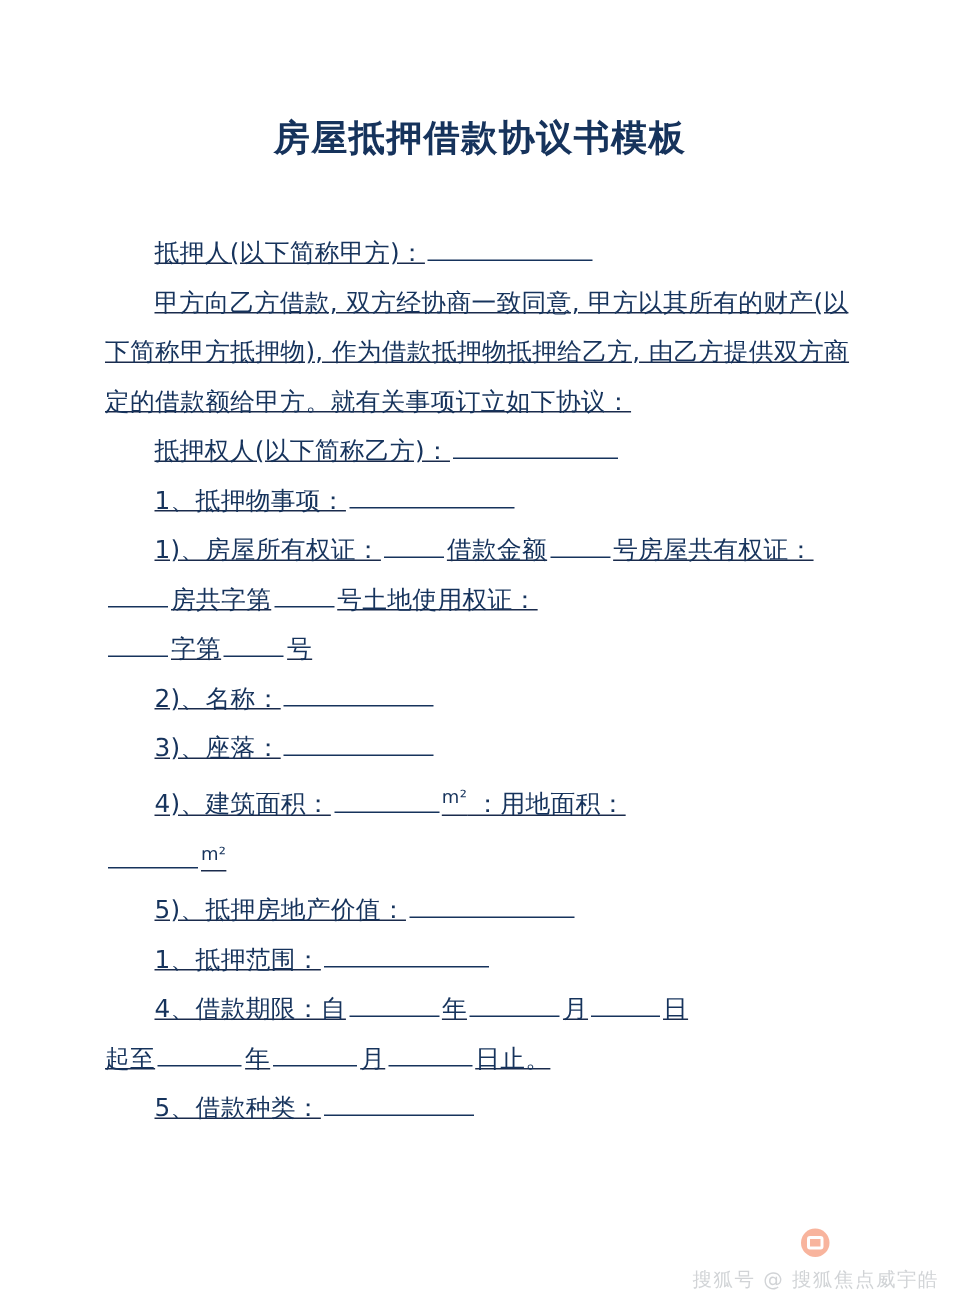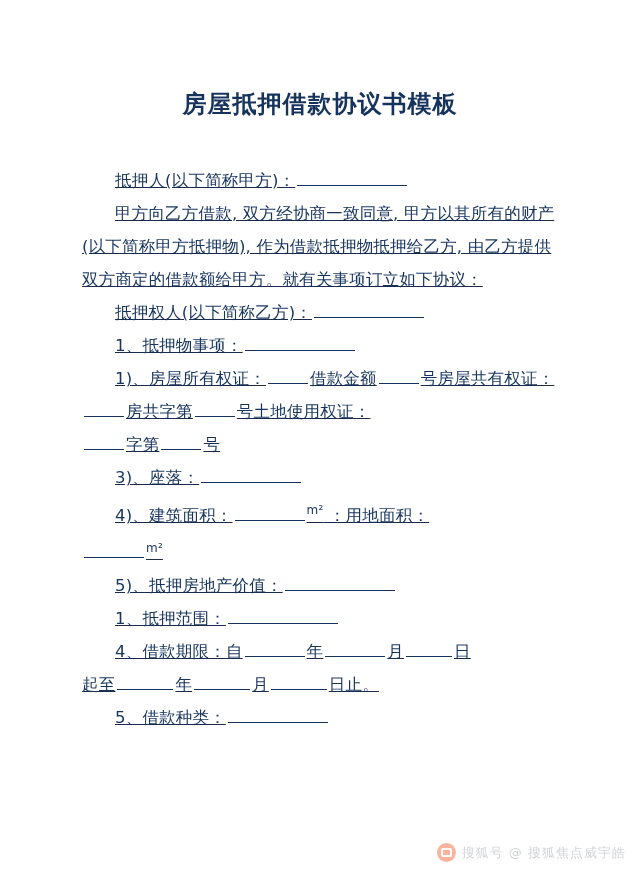--- a/index.html
+++ b/index.html
@@ -13,21 +13,21 @@
     position: relative;
     font-family: "DejaVu Sans", "Liberation Sans", sans-serif;
     color: #1a2b4c;
     overflow: hidden;
   }
   .page {
     position: relative;
     width: 640px;
     height: 876px;
     box-sizing: border-box;
-    padding: 16px;
+    padding: 4px;
   }
   .doc-title {
     text-align: center;
     font-size: 24px;
     font-weight: bold;
     color: #16335c;
     letter-spacing: 1px;
     margin: 0;
     padding-top: 72px;
     padding-bottom: 10px;
@@ -69,20 +69,21 @@
   }
   .watermark {
     position: absolute;
     right: 14px;
     bottom: 14px;
     display: flex;
     align-items: center;
     gap: 6px;
     opacity: 0.45;
     user-select: none;
+    flex-direction: column;
   }
   .wm-logo {
     width: 19px;
     height: 19px;
     border-radius: 50%;
     background: #f05a28;
     position: relative;
     flex: 0 0 auto;
   }
   .wm-logo::after {
@@ -111,20 +112,21 @@
   <h1 class="doc-title">房屋抵押借款协议书模板</h1>
 
   <div class="body-wrap">
     <div id="paragraphs">
         <div class="para indent1"><span>抵押人(以下简称甲方)：</span><span class="fill w110"></span></div>
         <div class="para indent1"><span>甲方向乙方借款, 双方经协商一致同意, 甲方以其所有的财产(以下简称甲方抵押物), 作为借款抵押物抵押给乙方, 由乙方提供双方商定的借款额给甲方。就有关事项订立如下协议：</span></div>
         <div class="para indent1"><span>抵押权人(以下简称乙方)：</span><span class="fill w110"></span></div>
         <div class="para indent1"><span>1、抵押物事项：</span><span class="fill w110"></span></div>
         <div class="para indent1"><span>1)、房屋所有权证：</span><span class="fill w40"></span><span>借款金额</span><span class="fill w40"></span><span>号房屋共有权证：</span><span class="fill w40"></span><span>房共字第</span><span class="fill w40"></span><span>号土地使用权证：</span></div>
         <div class="para indent0"><span class="fill w40"></span><span>字第</span><span class="fill w40"></span><span>号</span></div>
+        <div class="para indent1"><span>2)、名称：</span><span class="fill w100"></span></div>
         <div class="para indent1"><span>3)、座落：</span><span class="fill w100"></span></div>
         <div class="para indent1"><span>4)、建筑面积：</span><span class="fill w70"></span><span class="sup">m²</span><span>        ：用地面积：</span></div>
         <div class="para indent0"><span class="fill w60"></span><span class="sup">m²</span></div>
         <div class="para indent1"><span>5)、抵押房地产价值：</span><span class="fill w110"></span></div>
         <div class="para indent1"><span>1、抵押范围：</span><span class="fill w110"></span></div>
         <div class="para indent1"><span>4、借款期限：自</span><span class="fill w60"></span><span>年</span><span class="fill w60"></span><span>月</span><span class="fill w46"></span><span>日</span></div>
         <div class="para indent0"><span>起至</span><span class="fill w56"></span><span>年</span><span class="fill w56"></span><span>月</span><span class="fill w56"></span><span>日止。</span></div>
         <div class="para indent1"><span>5、借款种类：</span><span class="fill w100"></span></div>
       </div>
   </div>

